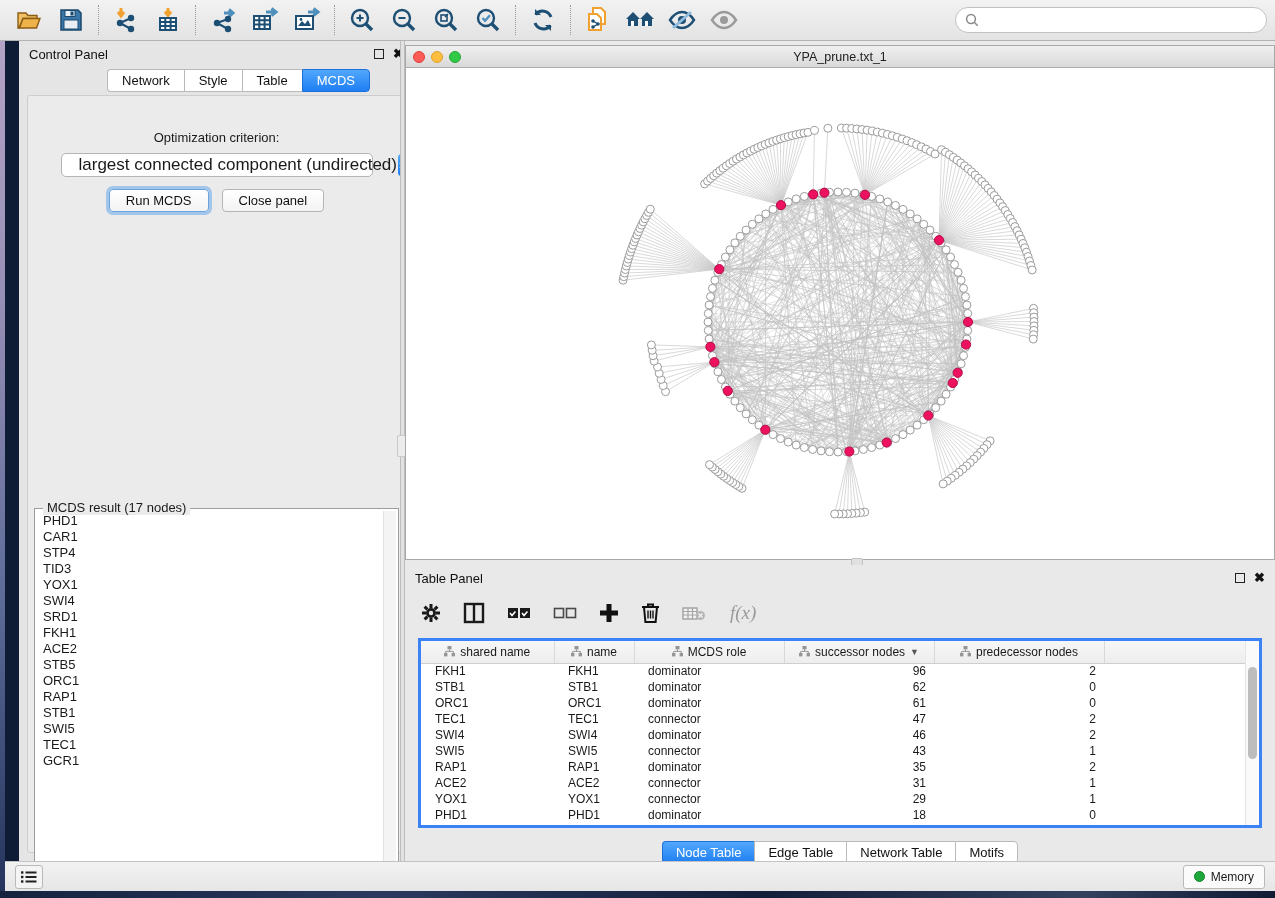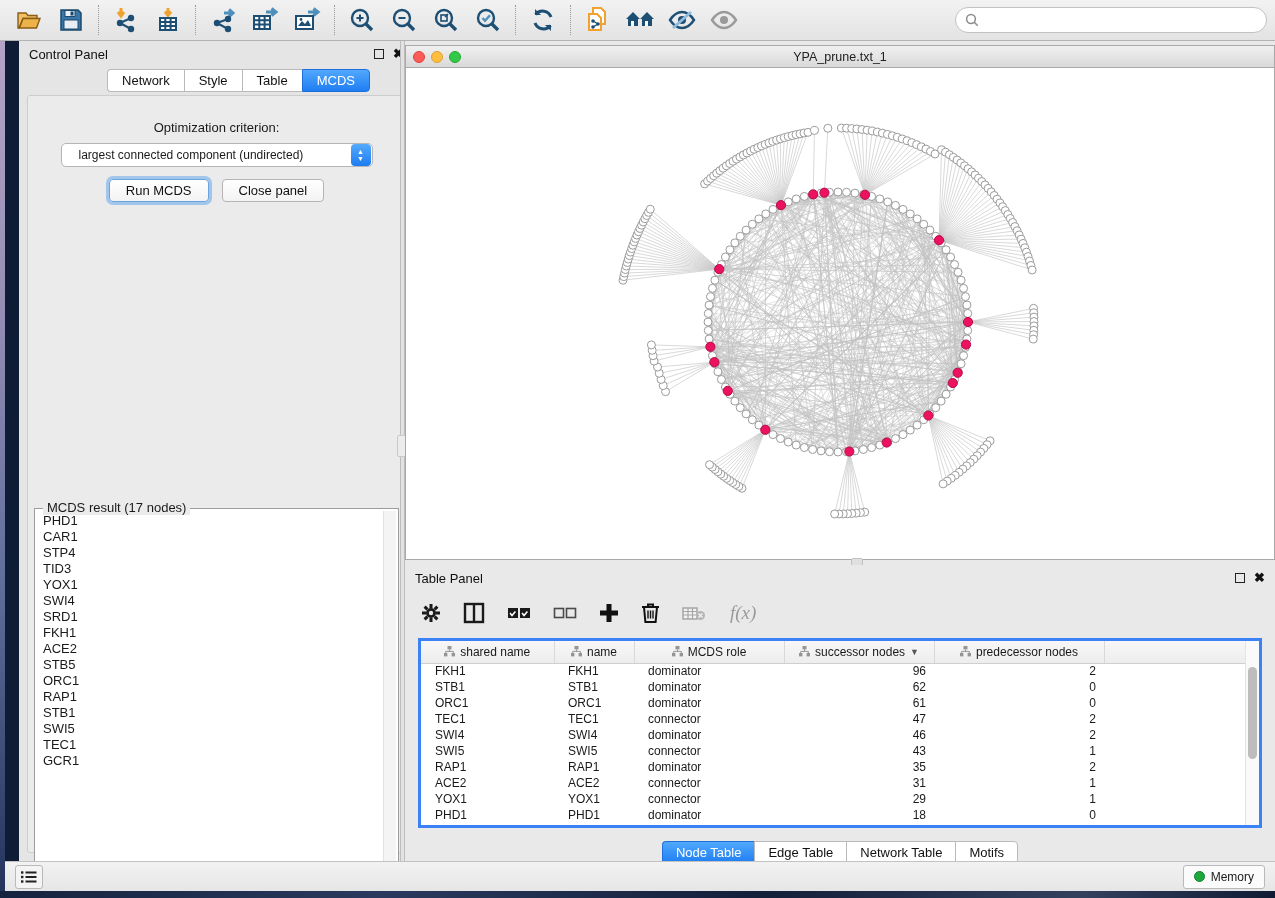--- a/index.html
+++ b/index.html
@@ -33,24 +33,24 @@
   .win-icons { margin-left:auto; display:flex; align-items:center; gap:9px; }
   .float-ic { width:10px; height:10px; border:1.6px solid #222; background:transparent; }
   .close-ic { font-size:13px; font-weight:bold; color:#111; line-height:10px; }
   .cp-tabs { display:flex; justify-content:center; margin-top:2px; position:relative; z-index:2; }
   .cp-tab { padding:3px 14px; font-size:13px; background:#fff; border:1px solid #b9b9b9; border-right:none; color:#111; }
   .cp-tab:first-child { border-radius:4px 0 0 4px;margin-left:44px; }
   .cp-tab:last-child { border-radius:0 4px 4px 0; border-right:1px solid #b9b9b9; }
   .cp-tab.active { background:linear-gradient(#52a8fd,#1e7ef2); color:#fff; border-color:#1e6fd8; }
   .cp-content { position:absolute; left:8px; top:54px; width:379px; height:758px;
     background:#ebebeb; border:1px solid #cdcdcd; border-radius:3px; }
-  .opt-label { text-align:center; margin-top:24px; font-size:13px; }
+  .opt-label { text-align:center; margin-top:34px; font-size:13px; }
   .dropdown { margin:8px auto 0 auto; width:312px; height:24px; background:#fff; border:1px solid #b5b5b5;
     border-radius:5px; display:flex; align-items:center; }
-  .dropdown .dd-text { flex:1; padding-left:17px; font-size:12px; white-space:nowrap; }
+  .dropdown .dd-text { flex:1; padding-left:17px; font-size:17px; white-space:nowrap;text-align:center; }
   .dd-stepper { width:20px; height:22px; margin:0 1px; border-radius:4px; background:linear-gradient(#55aafd,#1c7cf2);
     color:#fff; font-size:7px; line-height:7px; display:flex; flex-direction:column; align-items:center; justify-content:center; }
   .btn-row { display:flex; justify-content:center; gap:13px; margin-top:12px; }
   .btn { background:linear-gradient(#ffffff,#f3f3f3); border:1px solid #b5b5b5; border-radius:4px;
     font-size:13px; padding:3px 16px; font-family:"Liberation Sans",sans-serif; color:#111; }
   .btn.focused { box-shadow:0 0 0 3px rgba(100,165,235,.55); border-color:#6aa3dd; }
   .mcds-box { position:absolute; left:6px; top:412px; width:365px; height:368px;
     border:1px solid #9d9d9d; background:#fff; }
   .mcds-box-label { position:absolute; top:-9px; left:8px; background:#ebebeb; padding:0 4px; font-size:13px; }
   .mcds-list { position:absolute; left:2px; top:4px; bottom:2px; right:16px; overflow:hidden;

